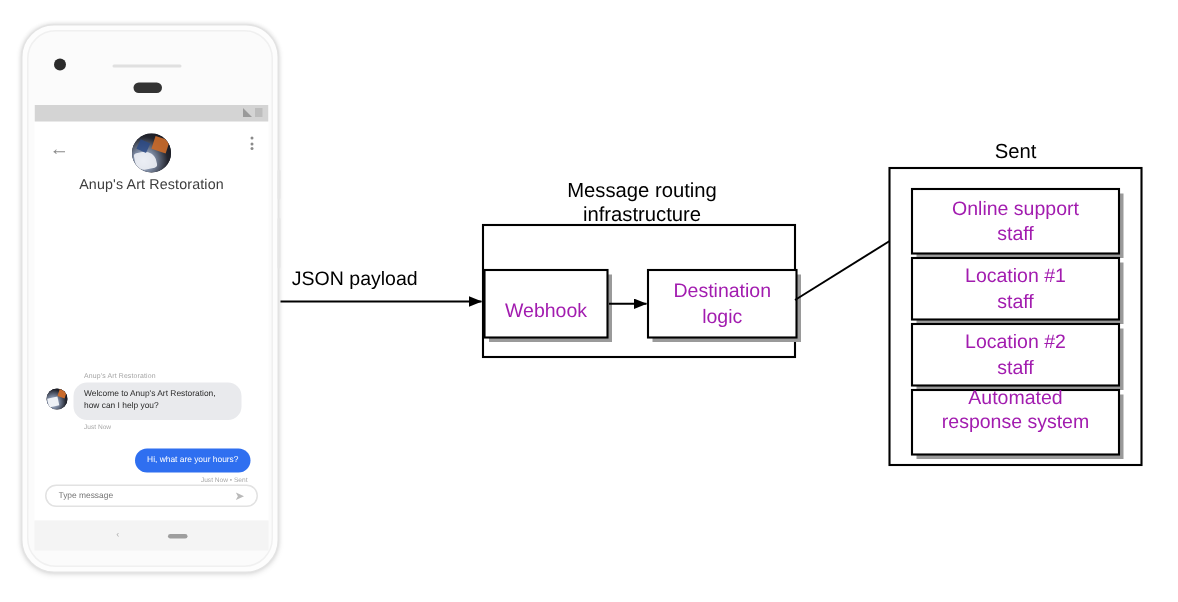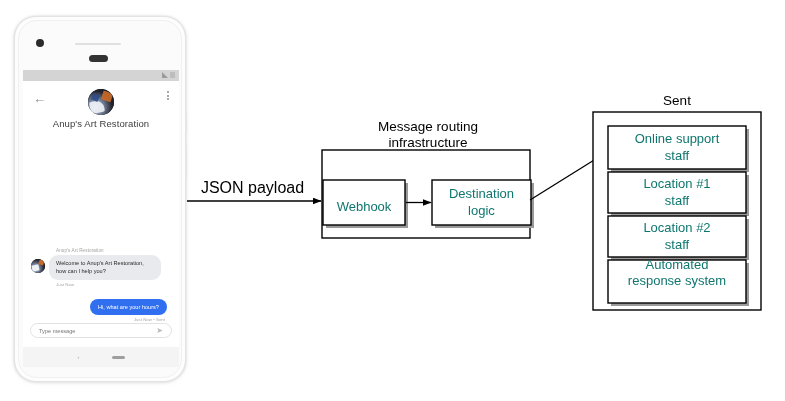--- a/index.html
+++ b/index.html
@@ -243,25 +243,25 @@
     color: #000;
     text-align: center;
     line-height: 1.22;
   }
   .box-label {
     position: absolute;
     display: flex; align-items: center; justify-content: center;
     text-align: center;
     font-size: 13px;
     line-height: 1.25;
-    color: #0f766e;
+    color: #a21caf;
   }
   #label-json-payload {
-    left: 190px; top: 178px; width: 125px;
-    font-size: 16px;
+    left: 174px; top: 178px; width: 125px;
+    font-size: 13px;
   }
   #label-infrastructure {
     left: 338px; top: 103px; width: 180px; margin-top: 16px;
   }
   #label-brand {
     left: 617px; top: 93px; width: 120px;
   }
   #label-webhook  { left: 323px; top: 180px; width: 82px;  height: 54px; }
   #label-destlogic{ left: 432px; top: 180px; width: 99px;  height: 45px; text-align: center; }
   #label-online   { left: 608px; top: 126px; width: 138px; height: 43px; }

